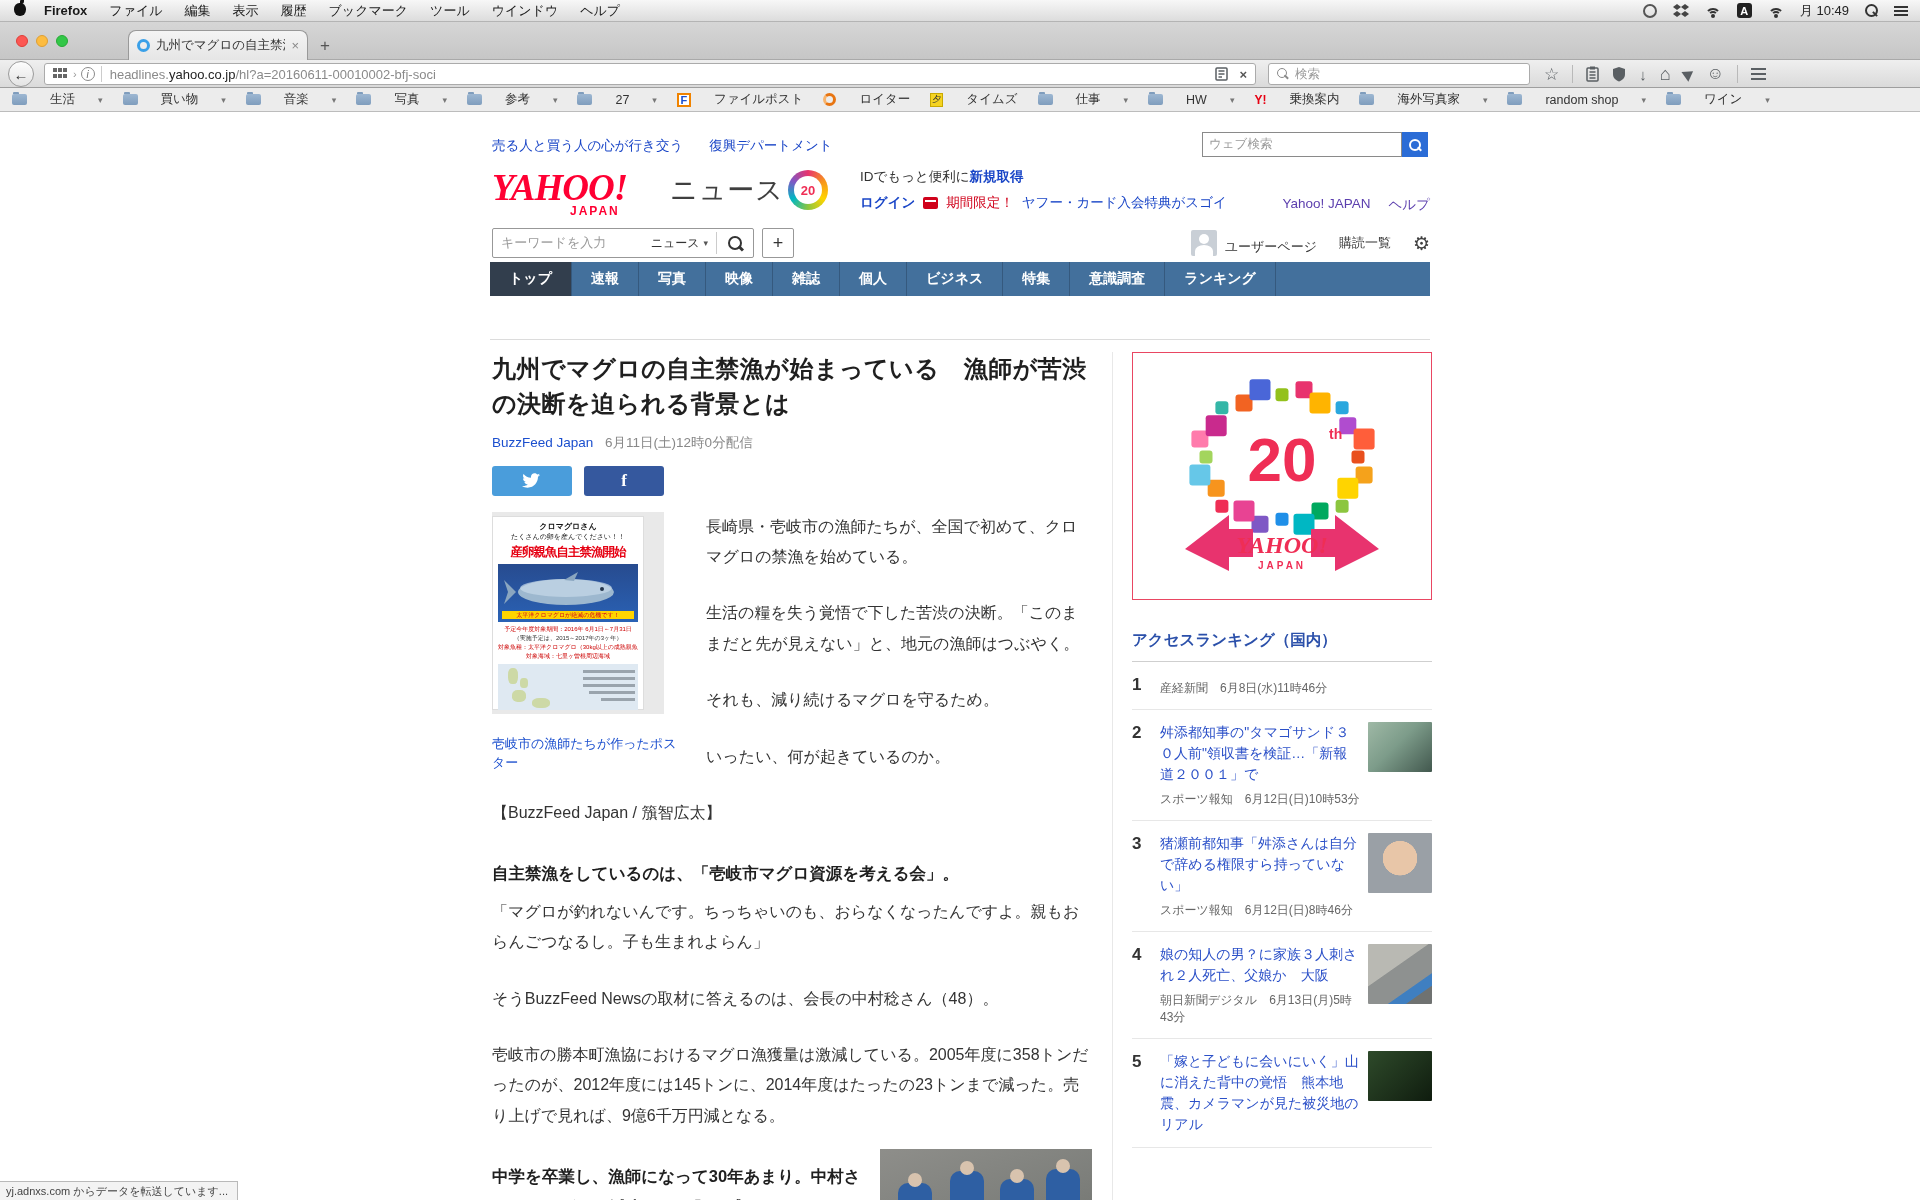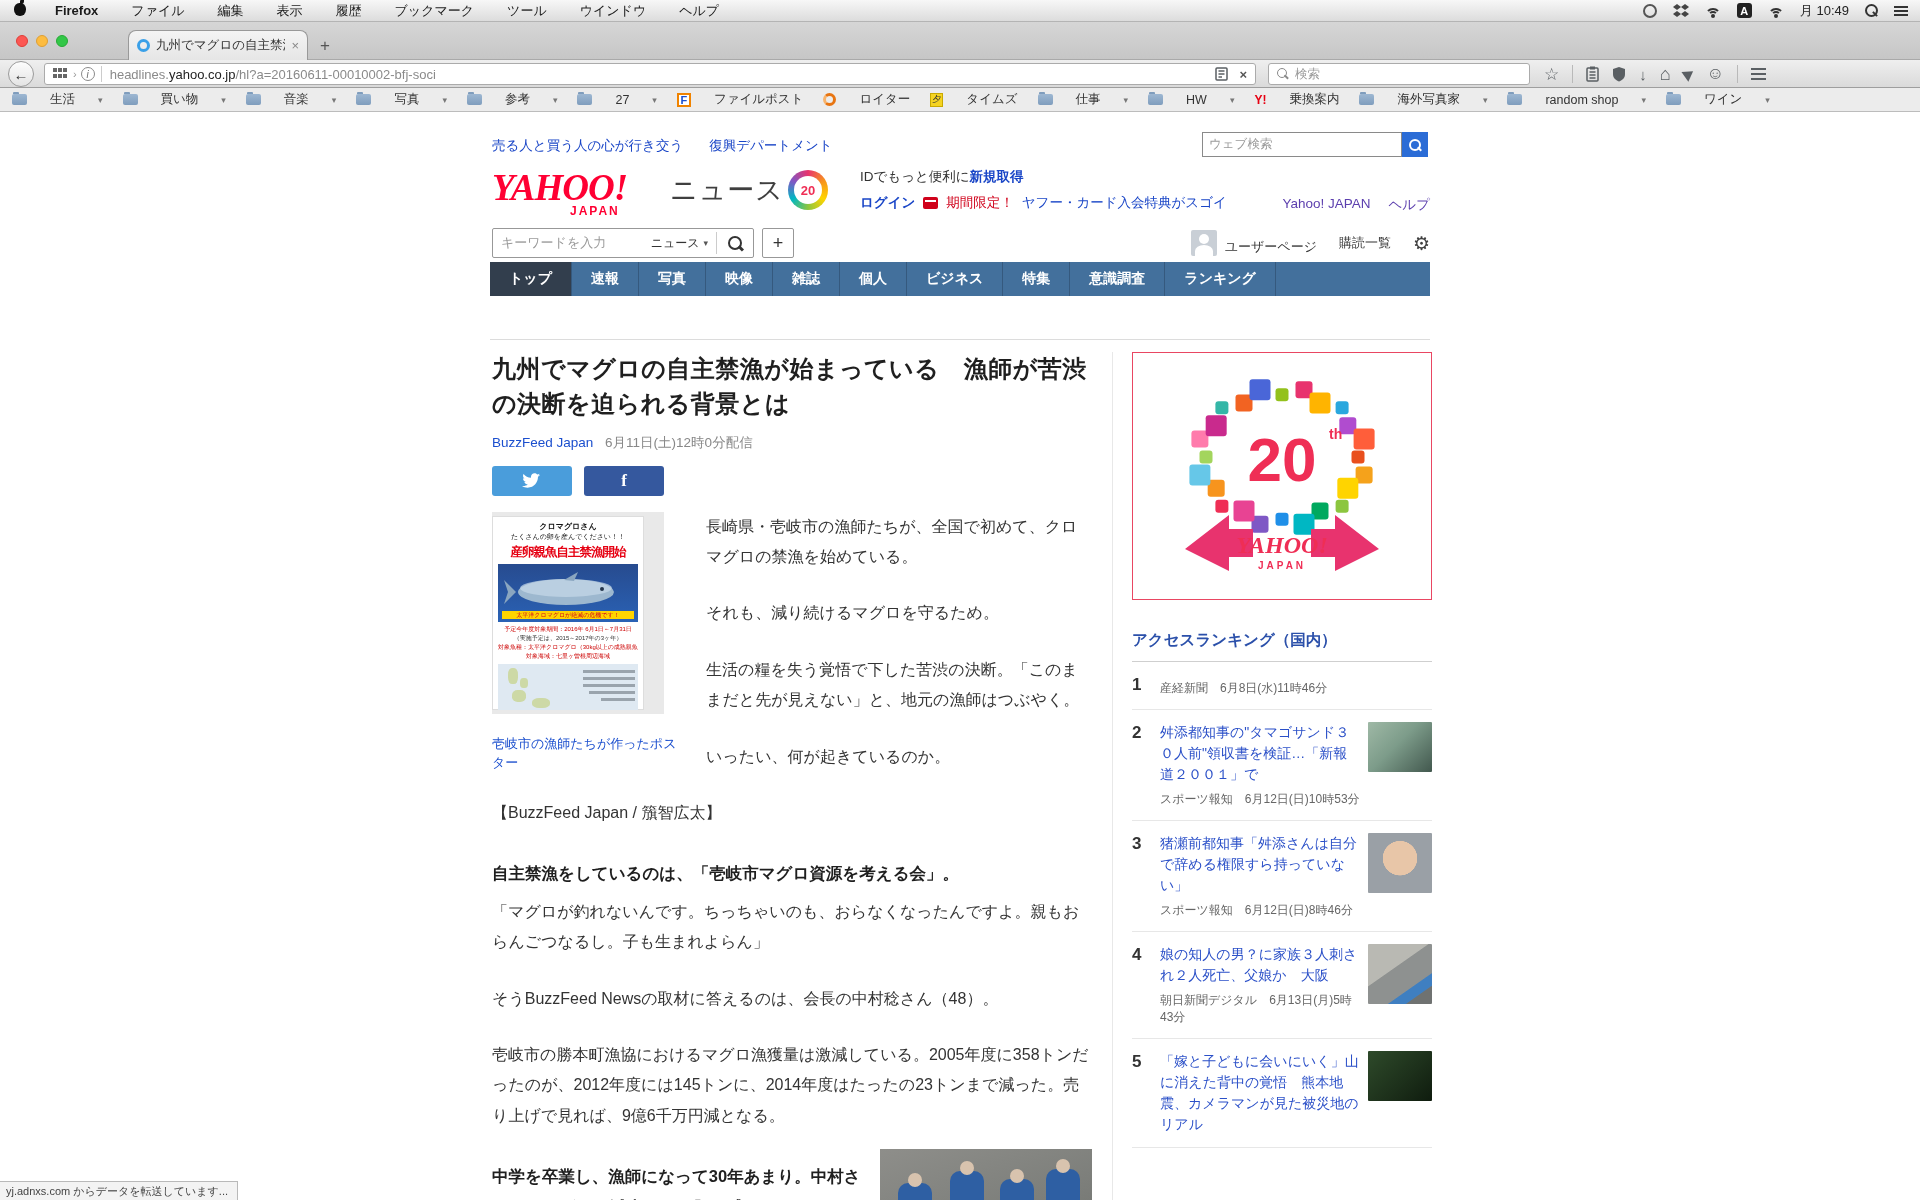--- a/index.html
+++ b/index.html
@@ -6,21 +6,21 @@
   html,body { width:1920px; height:1200px; overflow:hidden; }
   body { position:relative; background:#fff; font-family:"Liberation Sans","DejaVu Sans",sans-serif; color:#333; }
 
   
   .menubar { position:absolute; top:0; left:0; width:1920px; height:22px;
     background:linear-gradient(#f7f7f7,#dcdcdc); border-bottom:1px solid #b4b4b4;
     display:flex; align-items:center; font-size:13px; color:#1a1a1a; }
   .menubar .apple { margin:0 18px 0 14px; }
   .apple-shape { display:inline-block; width:12px; height:13px; background:#111; border-radius:45% 45% 48% 48%; position:relative; }
   .apple-shape::before { content:""; position:absolute; top:-4px; left:6px; width:4px; height:5px; background:#111; border-radius:60% 0 60% 0; }
-  .menubar .mitem { margin-right:22px;margin-left:11px; }
+  .menubar .mitem { margin-right:22px; }
   .menubar .mitem.app { font-weight:bold; }
   .menubar .spacer { flex:1; }
   .menubar .status { display:flex; align-items:center; gap:16px; margin-right:12px; color:#222; }
   .ring-icon { width:14px; height:14px; border:2px solid #555; border-radius:50%; display:inline-block; }
   .wifi { position:relative; width:16px; height:12px; display:inline-block; }
   .wifi i { position:absolute; left:50%; bottom:0; transform:translateX(-50%); border:2px solid transparent; border-top:2px solid #333; border-radius:50%; }
   .wifi i.a1 { width:16px; height:16px; bottom:-7px; }
   .wifi i.a2 { width:10px; height:10px; bottom:-4px; }
   .wifi i.a3 { width:4px; height:4px; bottom:-1px; background:#333; border:none; border-radius:50%; }
   .abox { width:15px; height:15px; background:#222; color:#fff; font-size:11px; font-weight:bold; border-radius:3px; display:inline-flex; align-items:center; justify-content:center; }
@@ -538,22 +538,22 @@
             <i class="mtxt" style="top:20px;width:52px;"></i>
             <i class="mtxt" style="top:27px;width:46px;"></i>
             <i class="mtxt" style="top:34px;width:34px;"></i>
           </div>
         </div>
       </div>
       <div class="figcap">壱岐市の漁師たちが作ったポスター</div>
     </div>
 
     <p class="first">長崎県・壱岐市の漁師たちが、全国で初めて、クロマグロの禁漁を始めている。</p>
+    <p>生活の糧を失う覚悟で下した苦渋の決断。「このままだと先が見えない」と、地元の漁師はつぶやく。</p>
     <p>それも、減り続けるマグロを守るため。</p>
-    <p>生活の糧を失う覚悟で下した苦渋の決断。「このままだと先が見えない」と、地元の漁師はつぶやく。</p>
     <p>いったい、何が起きているのか。</p>
     <p class="credit">【BuzzFeed Japan / 籏智広太】</p>
 
     <h2>自主禁漁をしているのは、「壱岐市マグロ資源を考える会」。</h2>
     <p style="margin-top:8px;">「マグロが釣れないんです。ちっちゃいのも、おらなくなったんですよ。親もおらんごつなるし。子も生まれよらん」</p>
     <p>そうBuzzFeed Newsの取材に答えるのは、会長の中村稔さん（48）。</p>
     <p>壱岐市の勝本町漁協におけるマグロ漁獲量は激減している。2005年度に358トンだったのが、2012年度には145トンに、2014年度はたったの23トンまで減った。売り上げで見れば、9億6千万円減となる。</p>
 
     <div class="img2">
 

